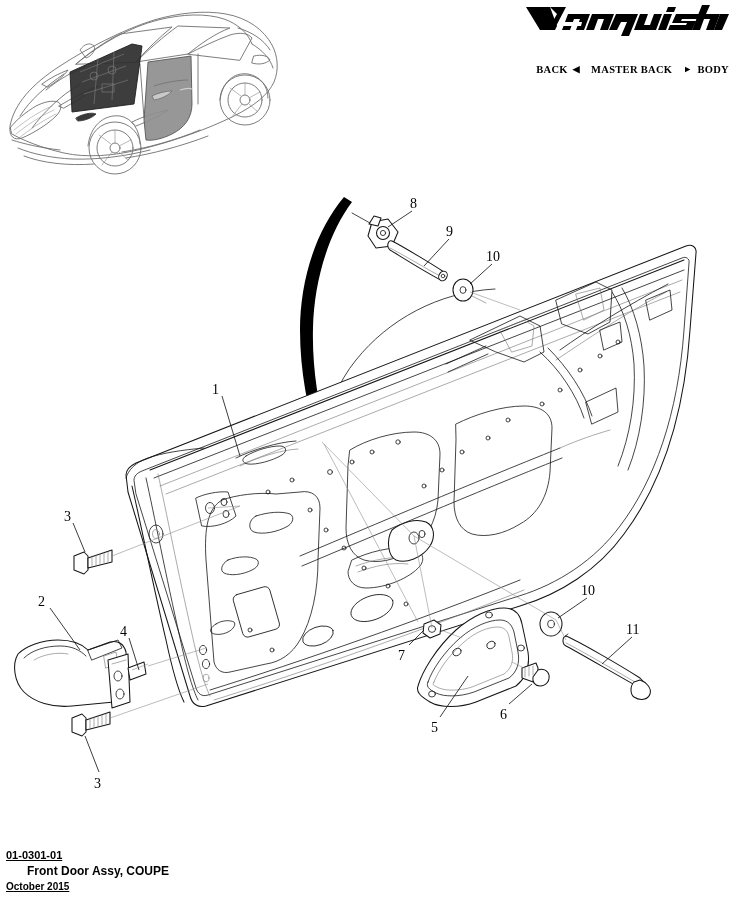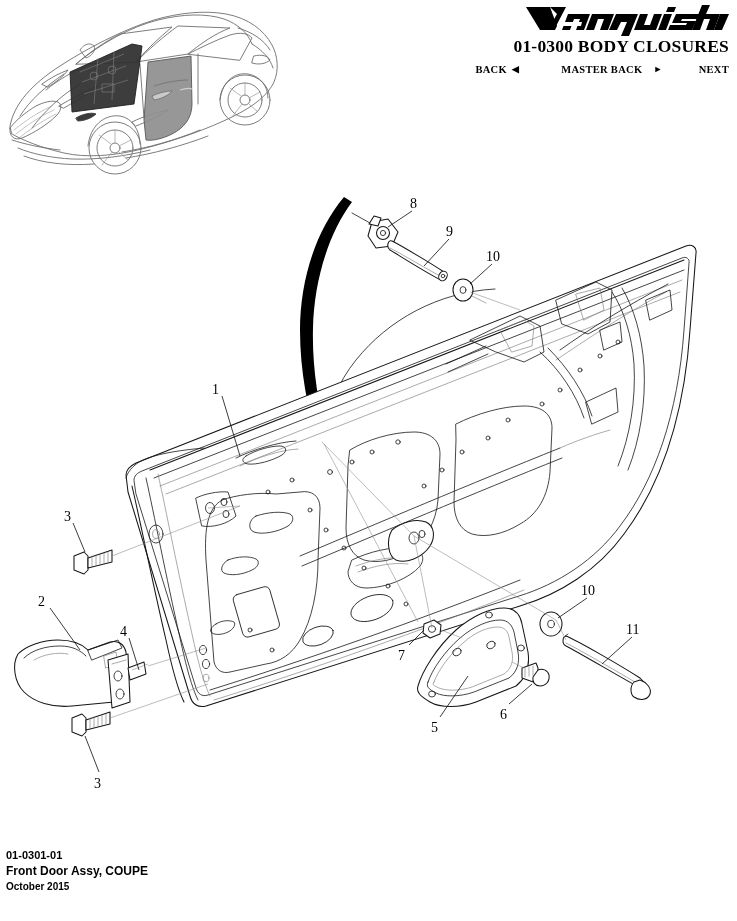--- a/index.html
+++ b/index.html
@@ -46,21 +46,20 @@
     text-align: right;
     font-family: "Liberation Serif", serif;
     font-weight: bold;
     font-size: 10.5px;
     letter-spacing: 0.3px;
     white-space: nowrap;
   }
   #nav-bar .nav-link {
     cursor: pointer;
     display: inline-block;
-    margin-left: 31px;
   }
   #nav-bar .nav-arrow {
     display: inline-block;
     font-size: 9px;
     vertical-align: 1px;
   }
   #nav-bar .nav-gap { display:inline-block; width: 11px; }
   #nav-bar .nav-gap-sm { display:inline-block; width: 5px; }
 
   
@@ -87,23 +86,23 @@
     width: 737px; height: 81px;
   }
   #footer-left {
     position: absolute;
     left: 6px; top: 8px;
     font-family: "Liberation Sans", sans-serif;
     font-size: 11px;
     line-height: 15.5px;
     font-weight: bold;
   }
-  #footer-left .sheet-number { font-weight: bold; font-size: 11px; }
-  #footer-left .sheet-title  { font-weight: bold; font-size: 12px; }
-  #footer-left .sheet-date   { font-weight: bold; font-size: 10px; }
+  #footer-left .sheet-number { font-weight: bold; font-size: 11px; text-decoration: underline; }
+  #footer-left .sheet-title  { font-weight: bold; font-size: 12px; margin-left: 21px; }
+  #footer-left .sheet-date   { font-weight: bold; font-size: 10px; text-decoration: underline; }
   #footer-right {
     position: absolute;
     right: 6px; bottom: 9px;
     font-family: "Liberation Serif", serif;
     font-weight: bold;
     font-size: 12.5px;
     white-space: nowrap;
     cursor: pointer;
   }
 </style>
@@ -133,23 +132,22 @@
 
         <path d="M152 12 L176 12 L174 17 L158 17 L157 19 L172 19 L168 28 L144 28 L146 23 L162 23 L163 21 L148 21 Z"></path>
 
         <path d="M178 3 L186 3 L182 12 L196 12 L190 28 L182 28 L186 17 L180 17 L176 28 L168 28 Z"></path>
 
         <path d="M196 12 L205 12 L198 28 L190 28 Z"></path>
       </g>
     </svg>
   </div>
 
-  <div id="page-title">01-0300 BODY CLOSURES</div>
-
-  <div id="nav-bar"><span class="nav-link">BACK</span><span class="nav-gap-sm"></span><span class="nav-arrow">◀</span><span class="nav-gap"></span><span class="nav-link">MASTER BACK</span><span class="nav-gap"></span><span class="nav-arrow">►</span><span class="nav-gap-sm"></span><span class="nav-link">NEXT</span></div>
+
+  <div id="nav-bar"><span class="nav-link">BACK</span><span class="nav-gap-sm"></span><span class="nav-arrow">◀</span><span class="nav-gap"></span><span class="nav-link">MASTER BACK</span><span class="nav-gap"></span><span class="nav-arrow">►</span><span class="nav-gap-sm"></span><span class="nav-link">BODY</span></div>
 
   <div id="car-thumbnail">
     <svg viewBox="0 0 282 180" width="282" height="180" aria-hidden="true">
       <g fill="none" stroke="#6e6e6e" stroke-width="0.9" stroke-linejoin="round" stroke-linecap="round">
 
         <path d="M8 126 C12 104 30 84 58 66 C84 49 120 30 152 20 C176 13 202 10 224 14
                  C246 18 262 30 270 45 C276 56 277 70 272 82 C266 95 252 106 232 116
                  C206 129 172 141 140 149 C112 156 84 158 62 153 C40 148 20 140 10 134 Z"></path>
 
         <path d="M74 64 C98 44 128 27 156 20 C180 14 204 13 222 19 C236 24 246 33 250 44"></path>

